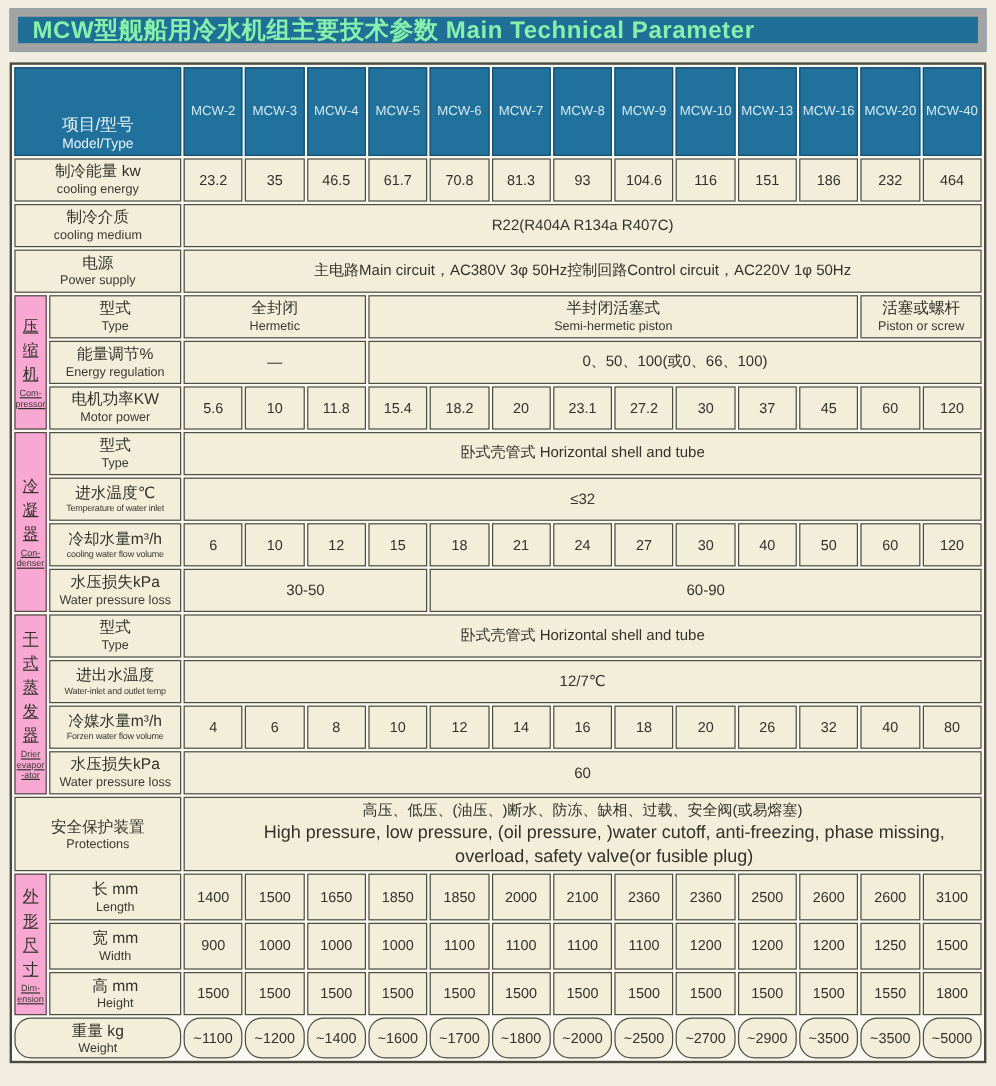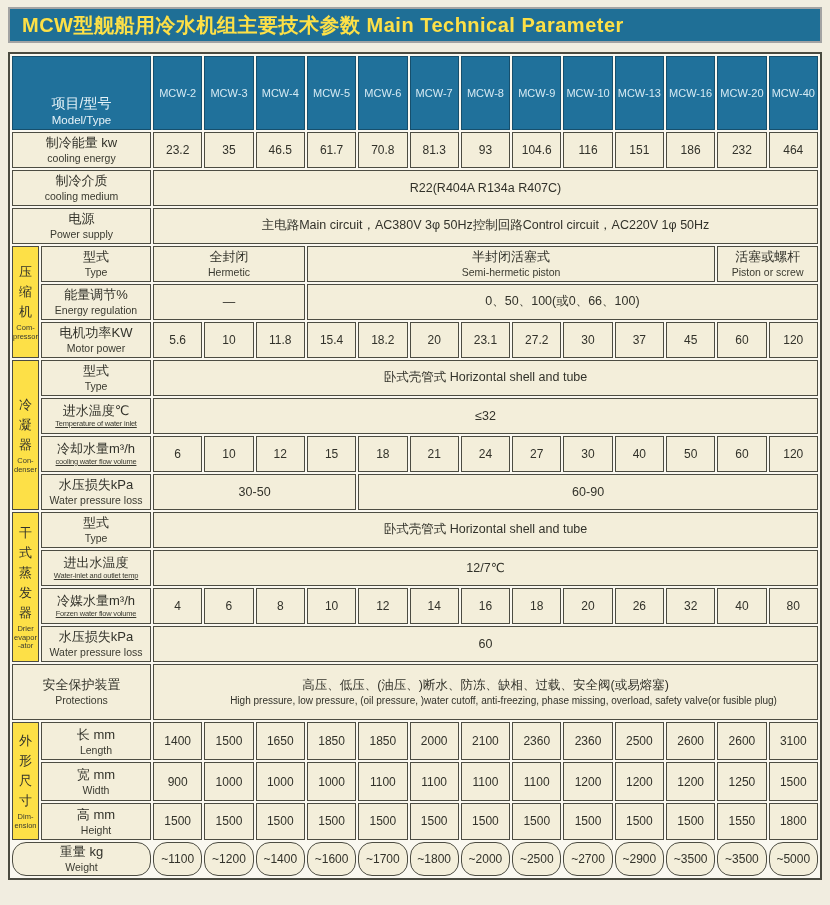--- a/index.html
+++ b/index.html
@@ -7,25 +7,25 @@
   body {
     width:830px; height:905px;
     background:#f1ede0;
     font-family:"Liberation Sans","DejaVu Sans",sans-serif;
     color:#32322a;
   }
   .page { padding:7px 8px 0 8px; }
 
   .titlebar {
     background:#1f6f96;
-    border:2px solid #a3a3a3;
+    border:7px solid #a3a3a3;
     height:36px;
     display:flex; align-items:center;
     padding:0 12px;
-    color:#fde047;
+    color:#86efac;
     font-weight:bold;
     font-size:20px;
     letter-spacing:0.5px;
     white-space:nowrap; overflow:hidden;
   }
 
   table.spec {
     margin-top:9px;
     width:814px;
     table-layout:fixed;
@@ -56,39 +56,39 @@
   tr.r-sm td  { height:34px; }
   tr.r-prot td{ height:56px; }
   tr.r-wt td  { height:34px;border-radius:14px; }
 
   .hdr-zh { font-size:14px; line-height:1.35;margin-top:36px; }
   .hdr-en { font-size:11.5px; line-height:1.3; }
   .model  { font-size:11px; color:#d5eaf3; }
 
   .zh  { font-size:13px; line-height:1.3; }
   .en  { font-size:10.5px; line-height:1.15; color:#3a3a30; }
-  .en.tiny { font-size:7.5px; letter-spacing:-0.2px;text-decoration:underline; }
+  .en.tiny { font-size:7.5px; letter-spacing:-0.2px; }
   .val { font-size:12px; }
   .big { font-size:12.5px; }
 
-  td.strip { background:#fde047; padding:8px 0; vertical-align:middle; }
+  td.strip { background:#f9a8d4; padding:8px 0; vertical-align:middle;text-decoration:underline; }
   .vzh {
     width:15px; margin:0 auto;
     word-break:break-all;
     font-size:13px; line-height:1.55;
   }
   .ven {
     font-size:7.5px; line-height:1.15;
     overflow-wrap:break-word;
     color:#3a3a30; margin-top:2px;
   }
 
   .ps-wrap { display:flex; justify-content:center; font-size:12.5px; white-space:nowrap; }
   .prot-zh { font-size:12.5px; line-height:1.45; }
-  .prot-en { font-size:10px; line-height:1.35;padding-left:36px; }
+  .prot-en { font-size:15px; line-height:1.35;padding-left:36px; }
 </style>
 </head>
 <body>
 
 <div class="page">
 
   <div class="titlebar">
     <span>MCW型舰船用冷水机组主要技术参数  Main  Technical  Parameter</span>
   </div>
 

